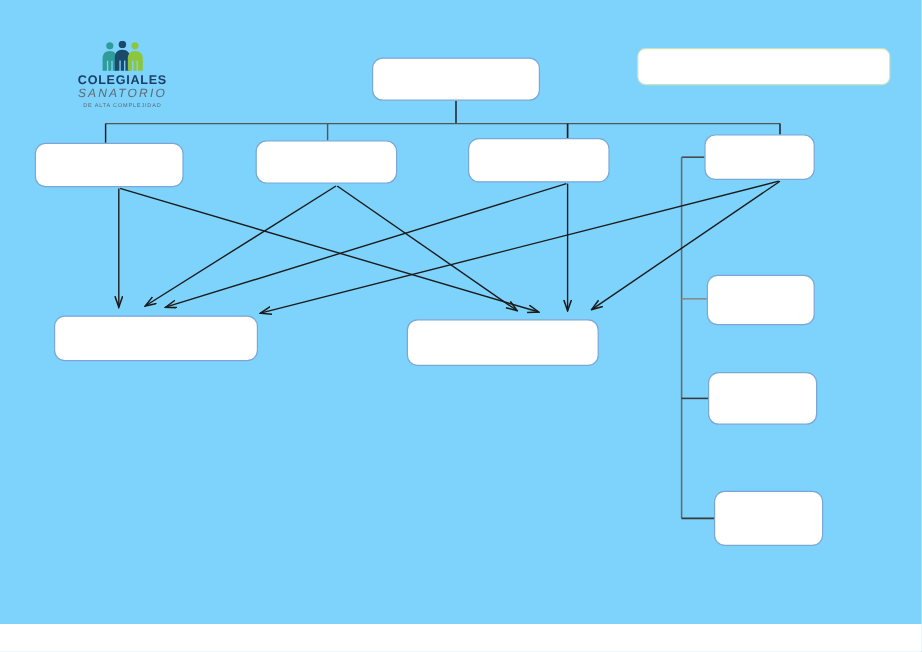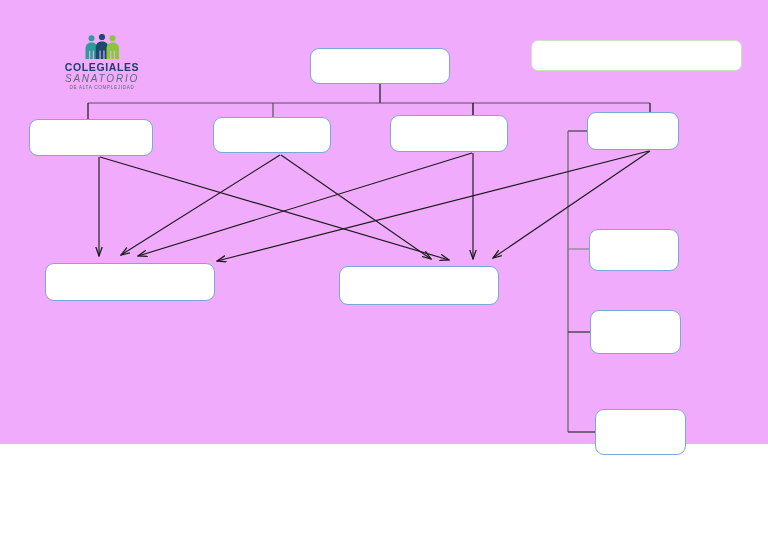--- a/index.html
+++ b/index.html
@@ -1,18 +1,18 @@
 <!DOCTYPE html>
 <html><head>
 <meta charset="utf-8">
 <style>
   html,body{margin:0;padding:0;background:#ffffff;}
   body{width:768px;height:543px;overflow:hidden;
        font-family:"Liberation Sans","DejaVu Sans",sans-serif;}
-  #canvas{position:relative;width:768px;height:444px;background:#f0abfc;}
+  #canvas{position:relative;width:768px;height:520px;background:#7dd3fc;}
 
   
   #logo{position:absolute;left:46px;top:34px;width:112px;height:62px;
         display:flex;flex-direction:column;align-items:center;}
   #logo .mark{width:42px;height:26px;}
   #logo .l1{font-size:10.5px;font-weight:bold;letter-spacing:.6px;
             color:#1c3f66;line-height:11px;margin-top:2px;}
   #logo .l2{font-size:10px;letter-spacing:1.8px;color:#5d6a72;
             line-height:11px;font-style:italic;}
   #logo .l3{font-size:4.6px;letter-spacing:.7px;color:#5d6a72;

